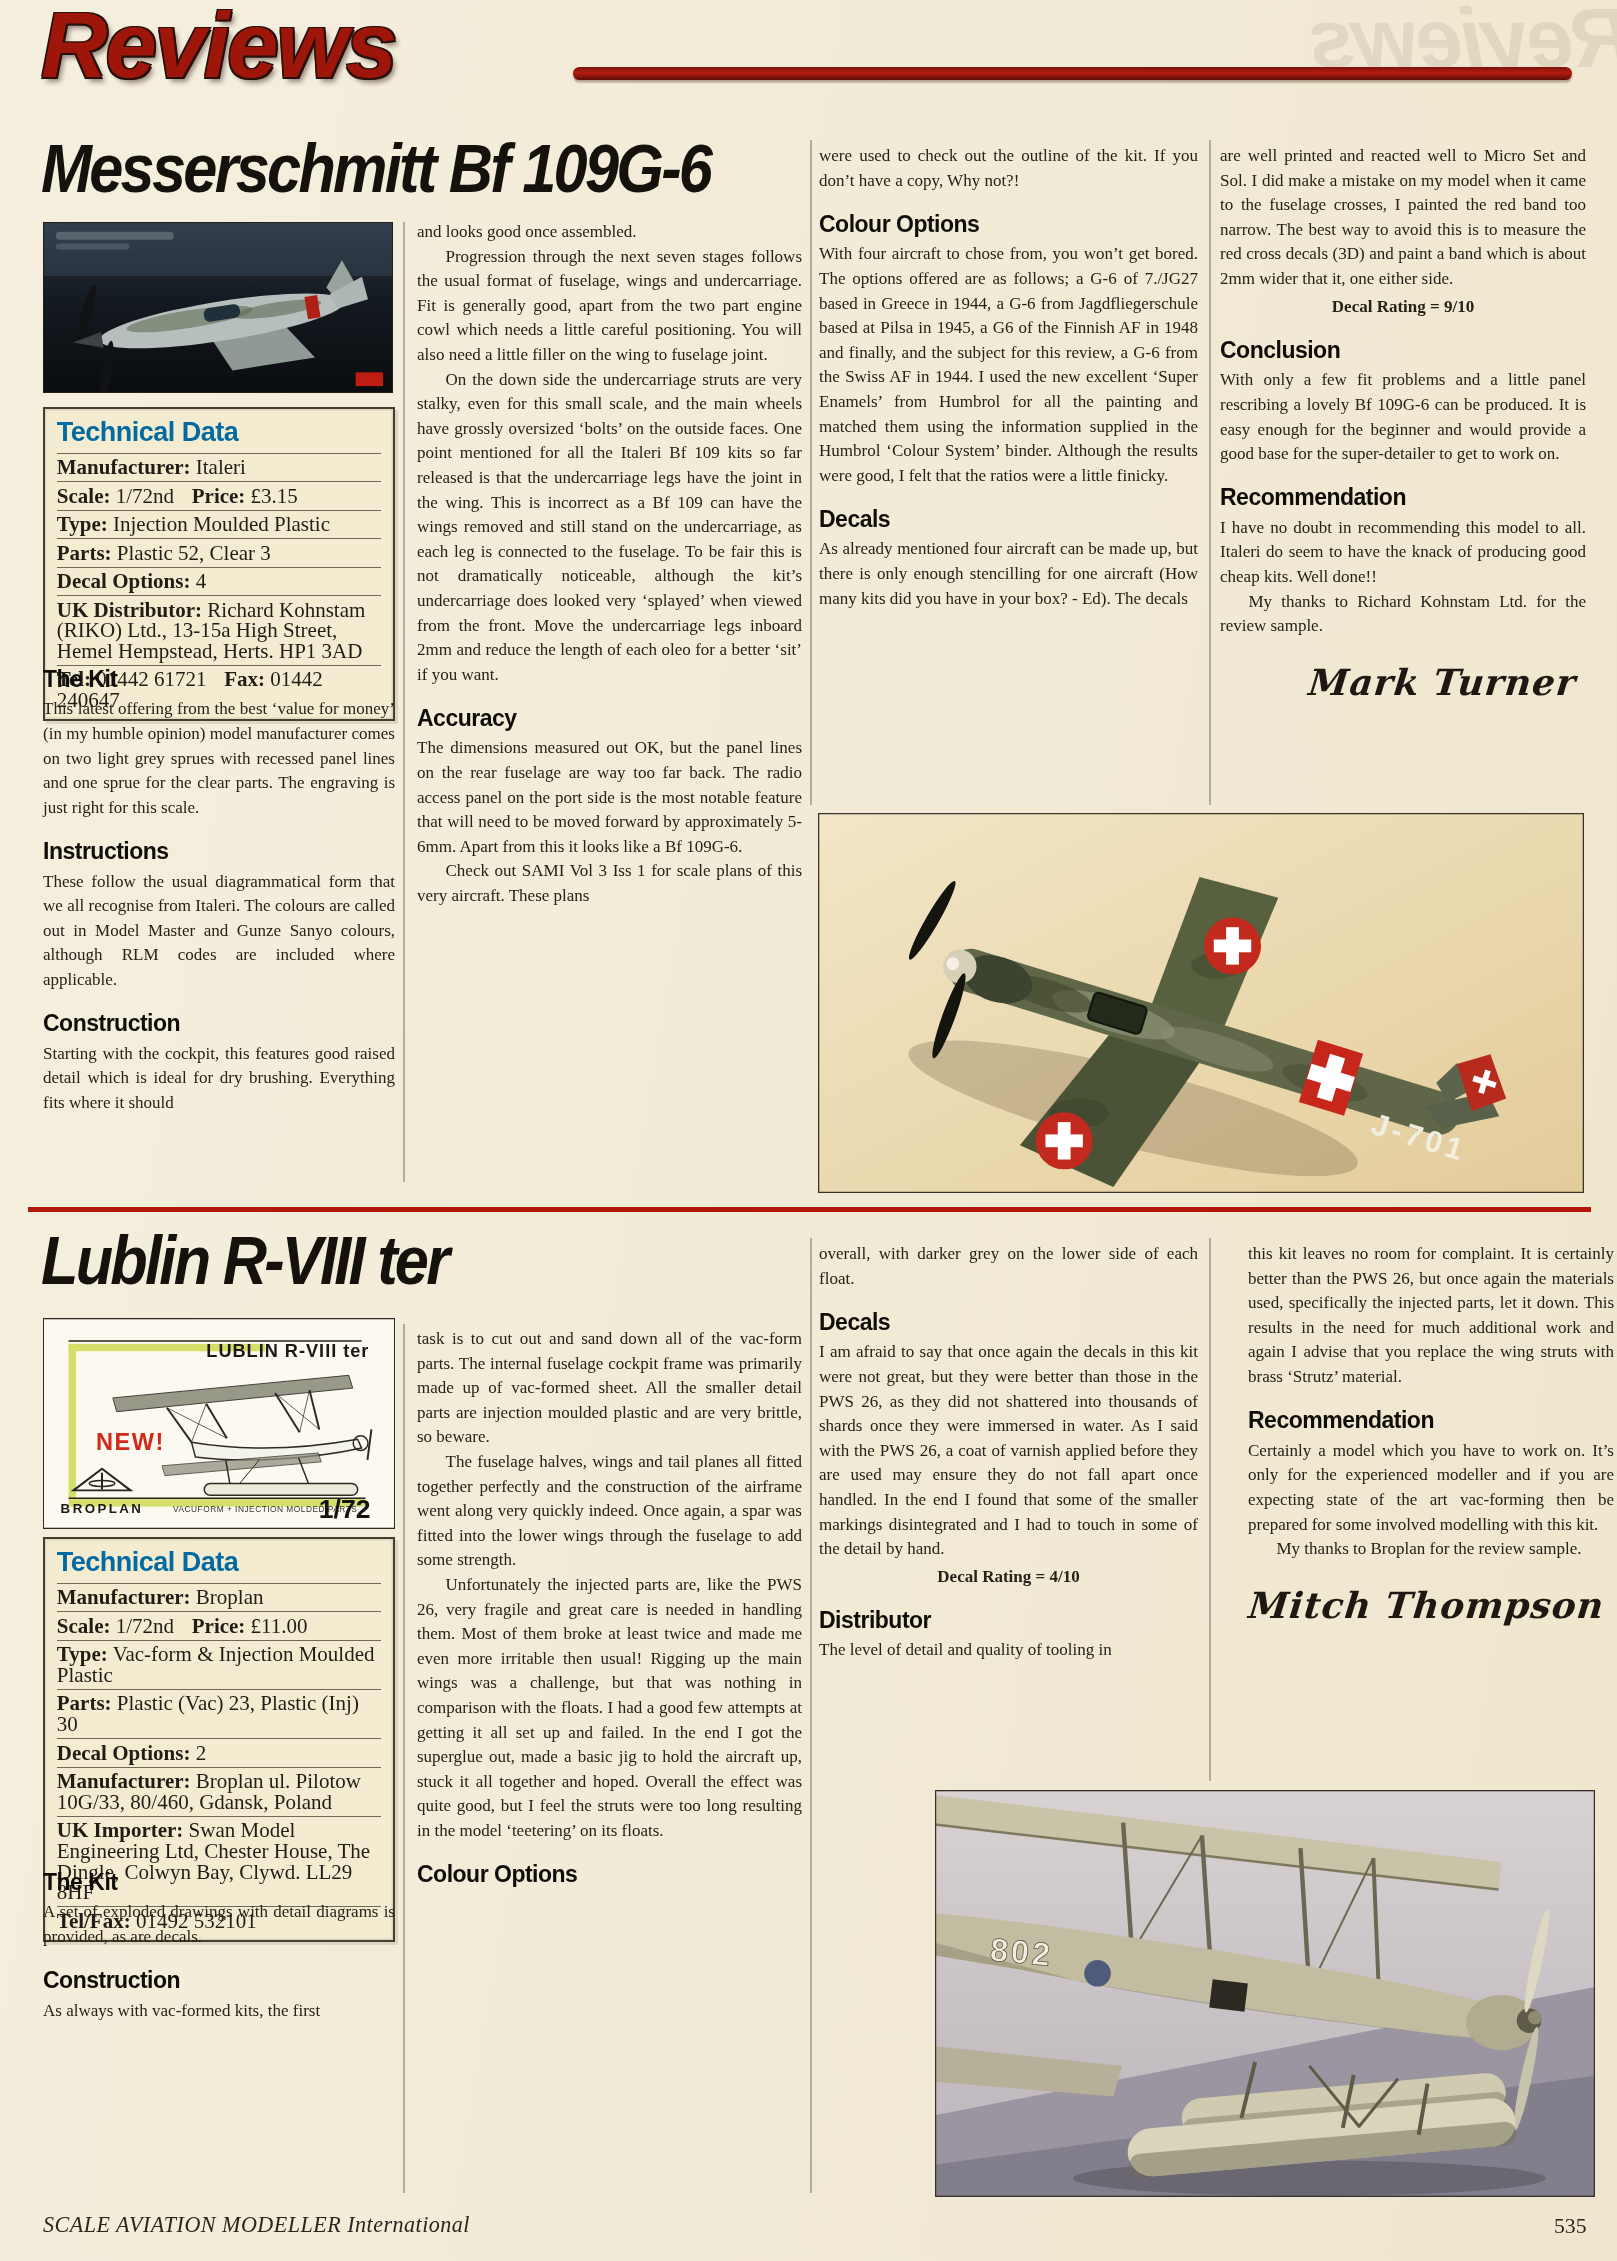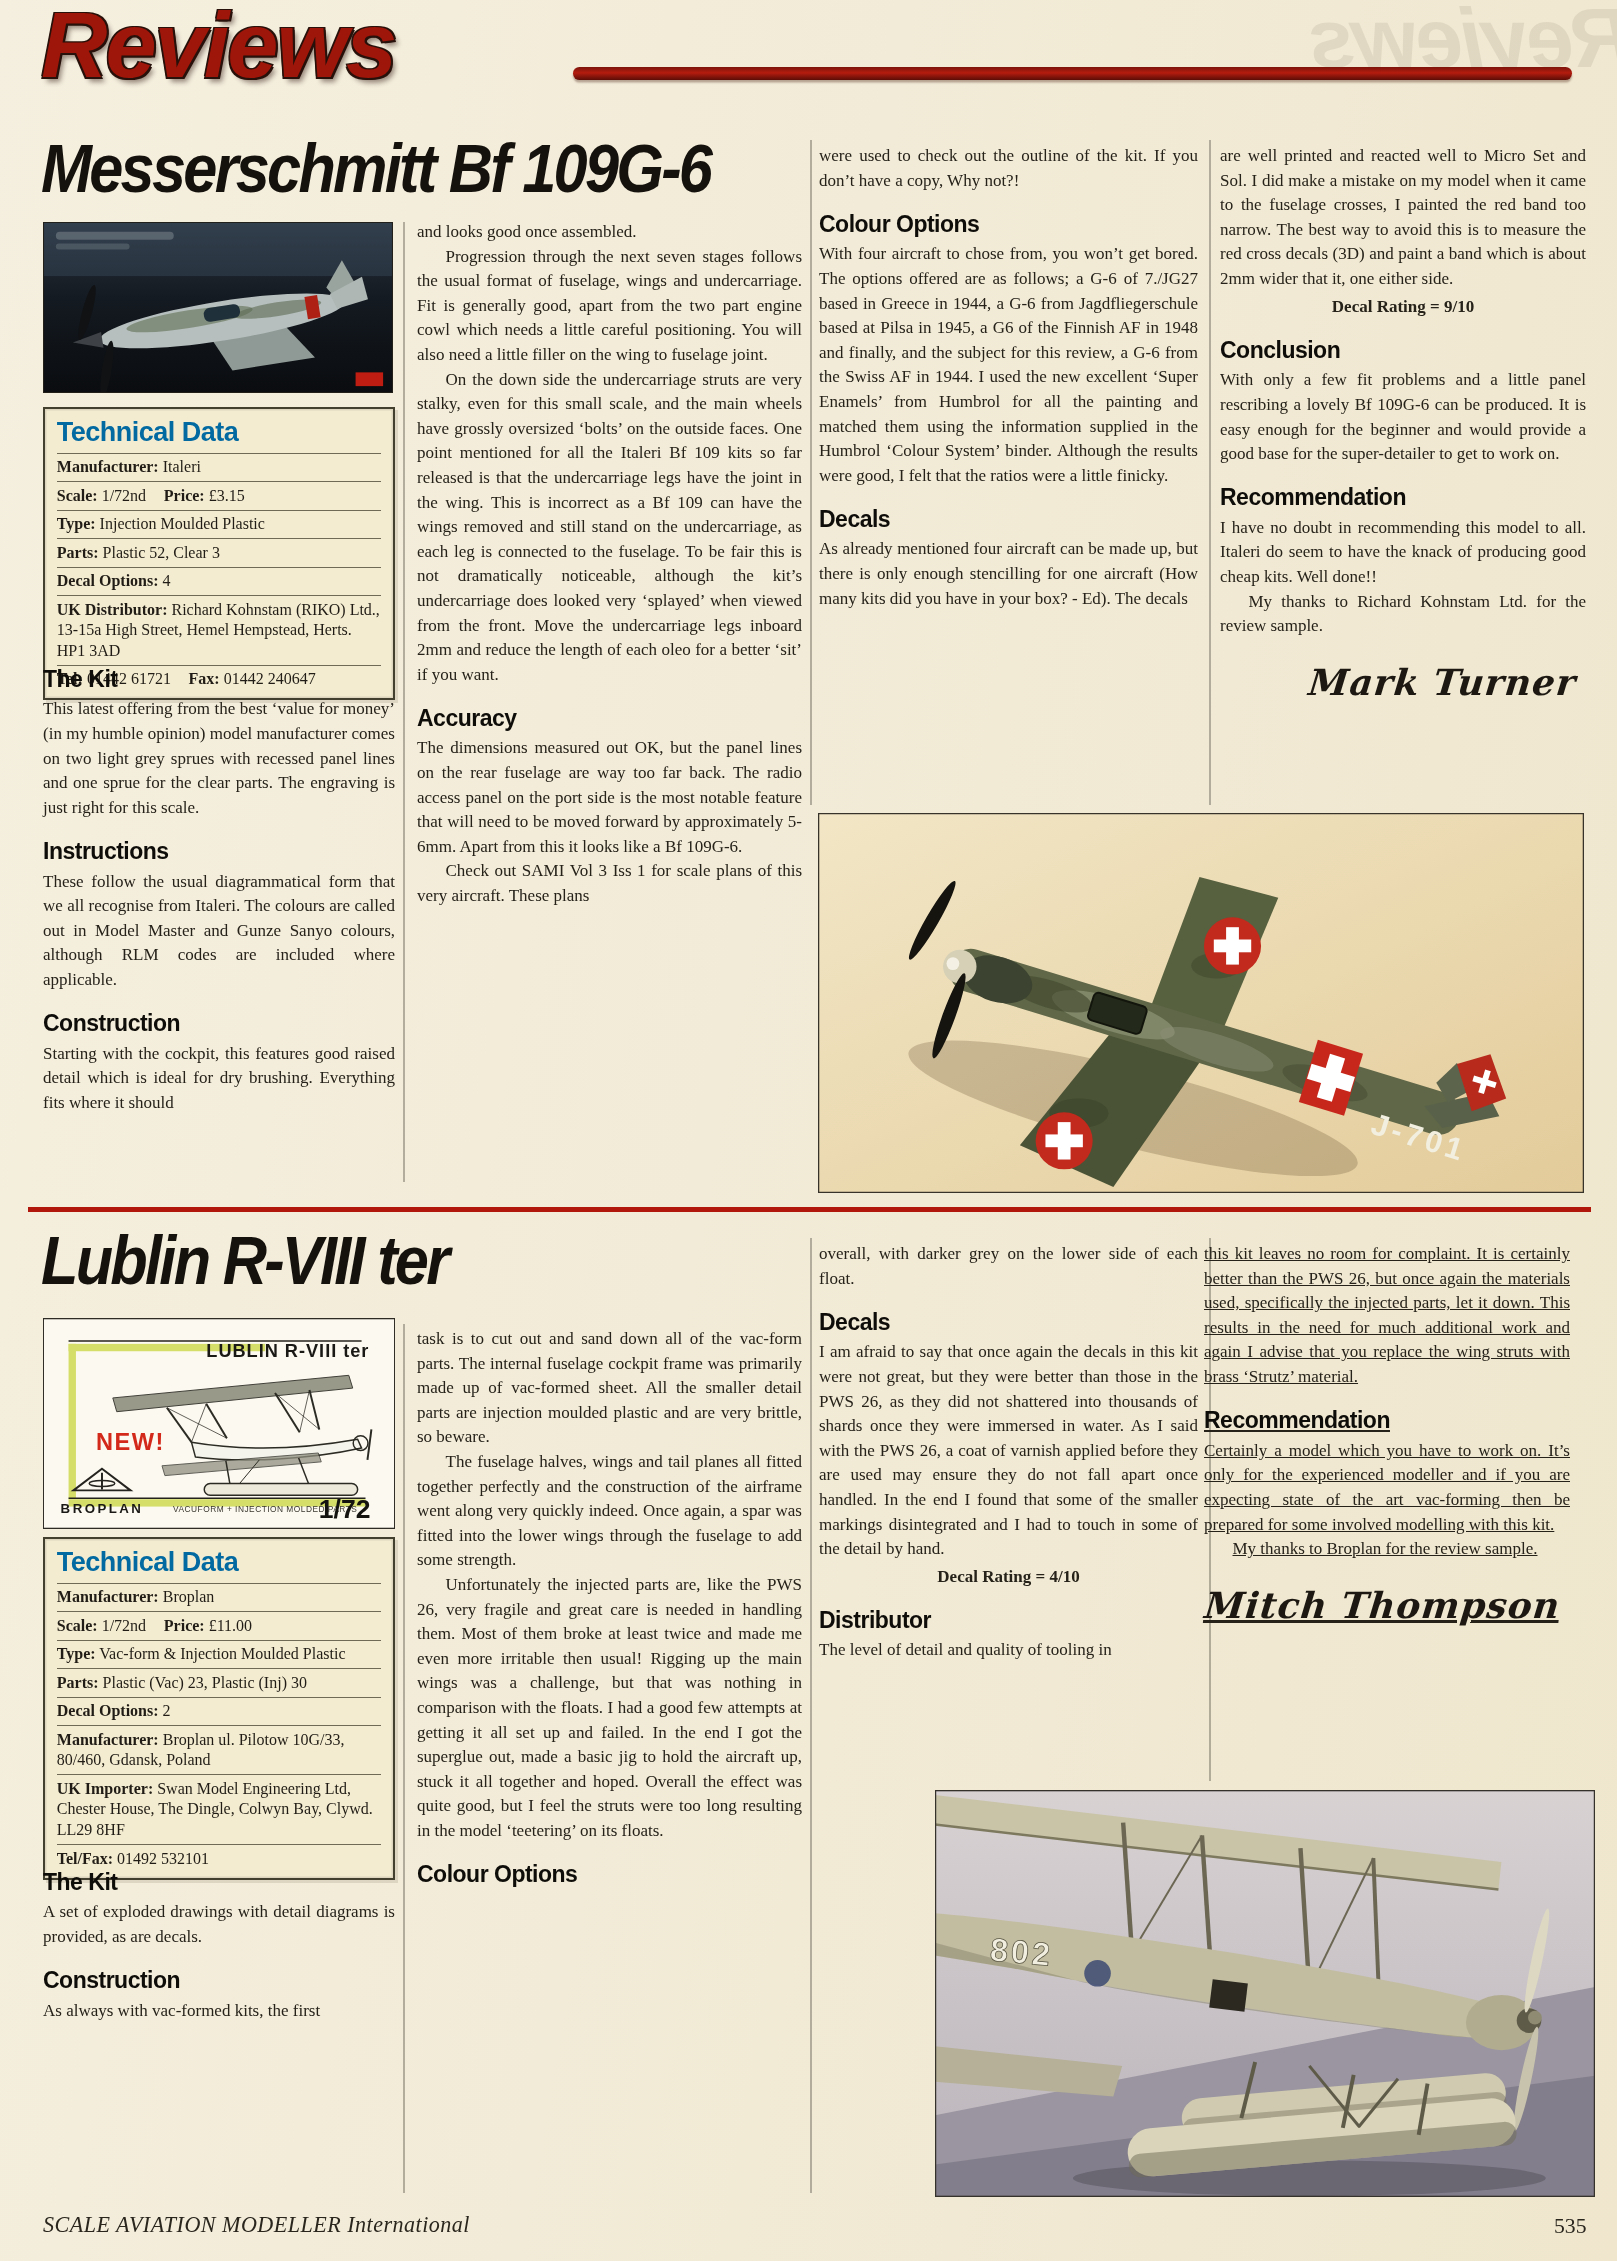--- a/index.html
+++ b/index.html
@@ -58,21 +58,21 @@
   .tech {
     position:absolute; box-sizing:border-box; width:352px;
     background:#f4ecd1; border:2.5px solid #44402f;
     box-shadow:0 0 0 1.5px #ddd5bd inset, 3px 3px 0 rgba(120,110,85,.18);
     padding:5.9px 11.8px 4.9px 11.8px;
   }
   .tech h4 {
     font-family:"Liberation Sans", sans-serif; font-size:27px; letter-spacing:-0.5px;
     color:#0369a1; margin:2px 0 4.9px 0;
   }
-  .tech .row { border-top:1.5px double #6e6a55; padding:3.4px 0; font-size:16px; line-height:20.7px; }
+  .tech .row { border-top:1.5px double #6e6a55; padding:3.4px 0; font-size:21px; line-height:20.7px; }
   .tech .lbl { font-weight:bold; }
   .tech .lbl2 { font-weight:bold; margin-left:17.7px; }
   
   .photo { position:absolute; display:block; }
   
   .footer-mag {
     position:absolute; left:43px; top:2212px;
     font-style:italic; font-size:23px; letter-spacing:0.5px; color:#2a261e;
     transform:scaleX(.96); transform-origin:left top;
   }
@@ -306,21 +306,21 @@
 
   <div class="col" style="left:819px; top:1242px; width:379px;">
     <p class="noind">overall, with darker grey on the lower side of each float.</p>
     <h3>Decals</h3>
     <p>I am afraid to say that once again the decals in this kit were not great, but they were better than those in the PWS 26, as they did not shattered into thousands of shards once they were immersed in water. As I said with the PWS 26, a coat of varnish applied before they are used may ensure they do not fall apart once handled. In the end I found that some of the smaller markings disintegrated and I had to touch in some of the detail by hand.</p>
     <p class="rating">Decal Rating = 4/10</p>
     <h3>Distributor</h3>
     <p>The level of detail and quality of tooling in</p>
   </div>
 
-  <div class="col" style="left:1204px; top:1242px; width:366px;text-decoration:underline;">
+  <div class="col" style="left:1248px; top:1242px; width:366px;">
     <p class="noind">this kit leaves no room for complaint. It is certainly better than the PWS 26, but once again the materials used, specifically the injected parts, let it down. This results in the need for much additional work and again I advise that you replace the wing struts with brass ‘Strutz’ material.</p>
     <h3>Recommendation</h3>
     <p>Certainly a model which you have to work on. It’s only for the experienced modeller and if you are expecting state of the art vac-forming then be prepared for some involved modelling with this kit.</p>
     <p>My thanks to Broplan for the review sample.</p>
     <span class="sig">Mitch Thompson</span>
   </div>
 
   <svg class="photo" style="left:935px; top:1790px;" width="660" height="407" viewBox="0 0 1340 826">
     <defs>
       <linearGradient id="lbg" x1="0" y1="0" x2="0" y2="1">

